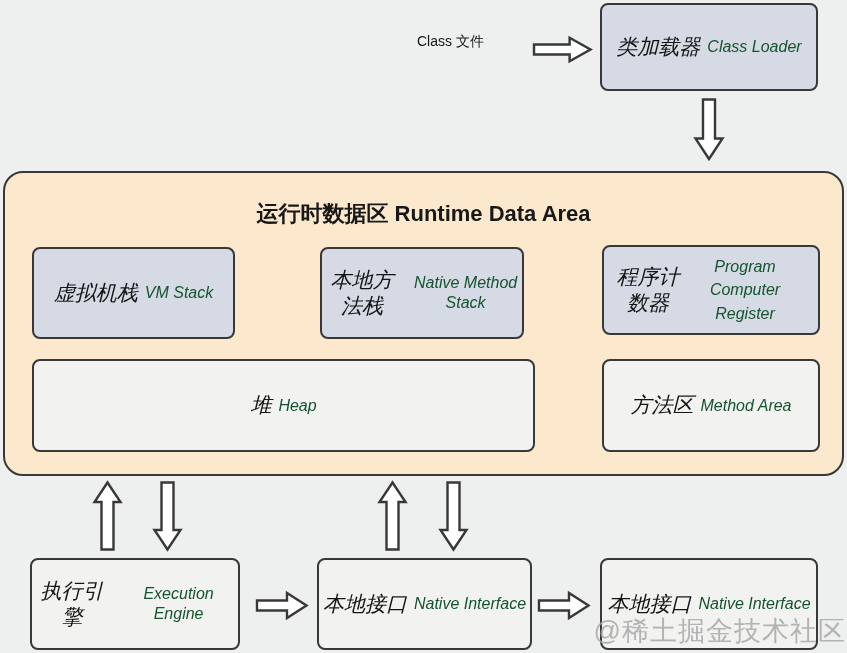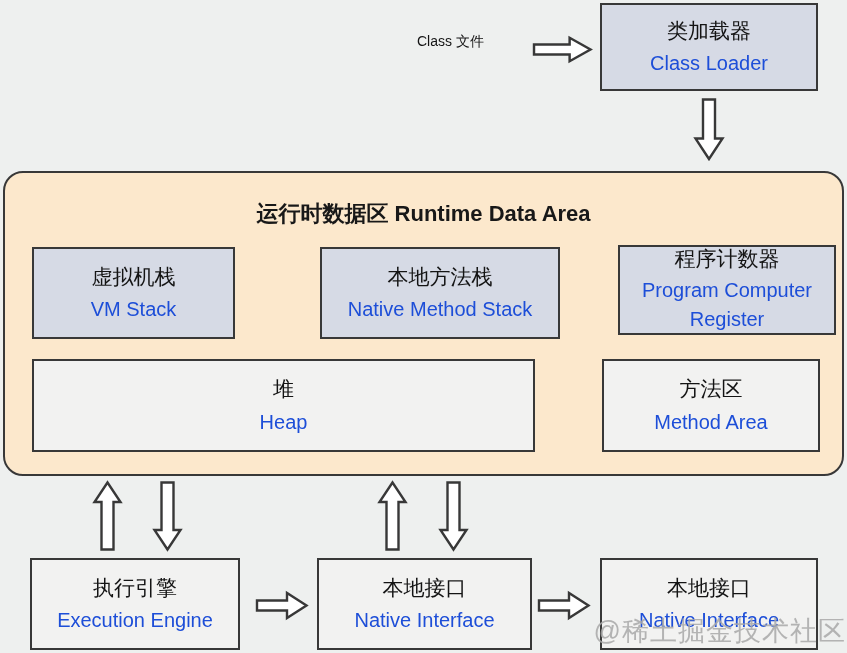--- a/index.html
+++ b/index.html
@@ -8,30 +8,31 @@
     font-family:"Liberation Sans","DejaVu Sans",sans-serif;
     background:var(--page-bg,#eef0ef);
     position:relative; overflow:hidden;
     color:#151515;
   }
   #canvas{ position:absolute; inset:0; width:847px; height:653px; }
 
   .box{
     position:absolute;
     border:2.5px solid var(--border,#383838);
-    border-radius:0;
-    display:flex; flex-direction:column;
+    border-radius:8px;
+    display:flex; flex-direction:row;
     align-items:center; justify-content:center;
     text-align:center; gap:7px;
     line-height:1.25;
+    font-style:italic;
   }
   .box.blue { background:var(--box-blue,#d6dae5); }
   .box.light{ background:var(--box-light,#f2f2f1); }
   .zh{ font-size:21px; color:#141414; }
-  .en{ font-size:20px; color:#1d4ed8; }
+  .en{ font-size:16px; color:#14532d; }
 
   #runtime-area{
     position:absolute; left:3px; top:171px;
     width:841px; height:305px;
     background:var(--runtime-bg,#fce8cc);
     border:2.5px solid var(--border,#383838);
     border-radius:20px;
   }
   #runtime-title{
     position:absolute; left:0; top:26px; width:100%;
@@ -83,26 +84,26 @@
   </div>
 
   <div id="runtime-area">
     <div id="runtime-title">运行时数据区 Runtime Data Area</div>
 
     <div class="box blue" style="left:27px; top:74px; width:203px; height:92px; border-width:2px;">
       <div class="zh">虚拟机栈</div>
       <div class="en">VM Stack</div>
     </div>
 
-    <div class="box blue" style="left:315px; top:74px; width:240px; height:92px; border-width:2px;">
+    <div class="box blue" style="left:315px; top:74px; width:204px; height:92px; border-width:2px;">
       <div class="zh">本地方法栈</div>
       <div class="en">Native Method Stack</div>
     </div>
 
-    <div class="box blue" style="left:613px; top:72px; width:218px; height:90px; border-width:2px; gap:4px; padding:8px 12px;">
+    <div class="box blue" style="left:597px; top:72px; width:218px; height:90px; border-width:2px; gap:4px; padding:8px 12px;">
       <div class="zh">程序计数器</div>
       <div class="en" style="line-height:1.45;">Program Computer Register</div>
     </div>
 
     <div class="box light" style="left:27px; top:186px; width:503px; height:93px; border-width:2px;">
       <div class="zh">堆</div>
       <div class="en">Heap</div>
     </div>
 
     <div class="box light" style="left:597px; top:186px; width:218px; height:93px; border-width:2px;">

